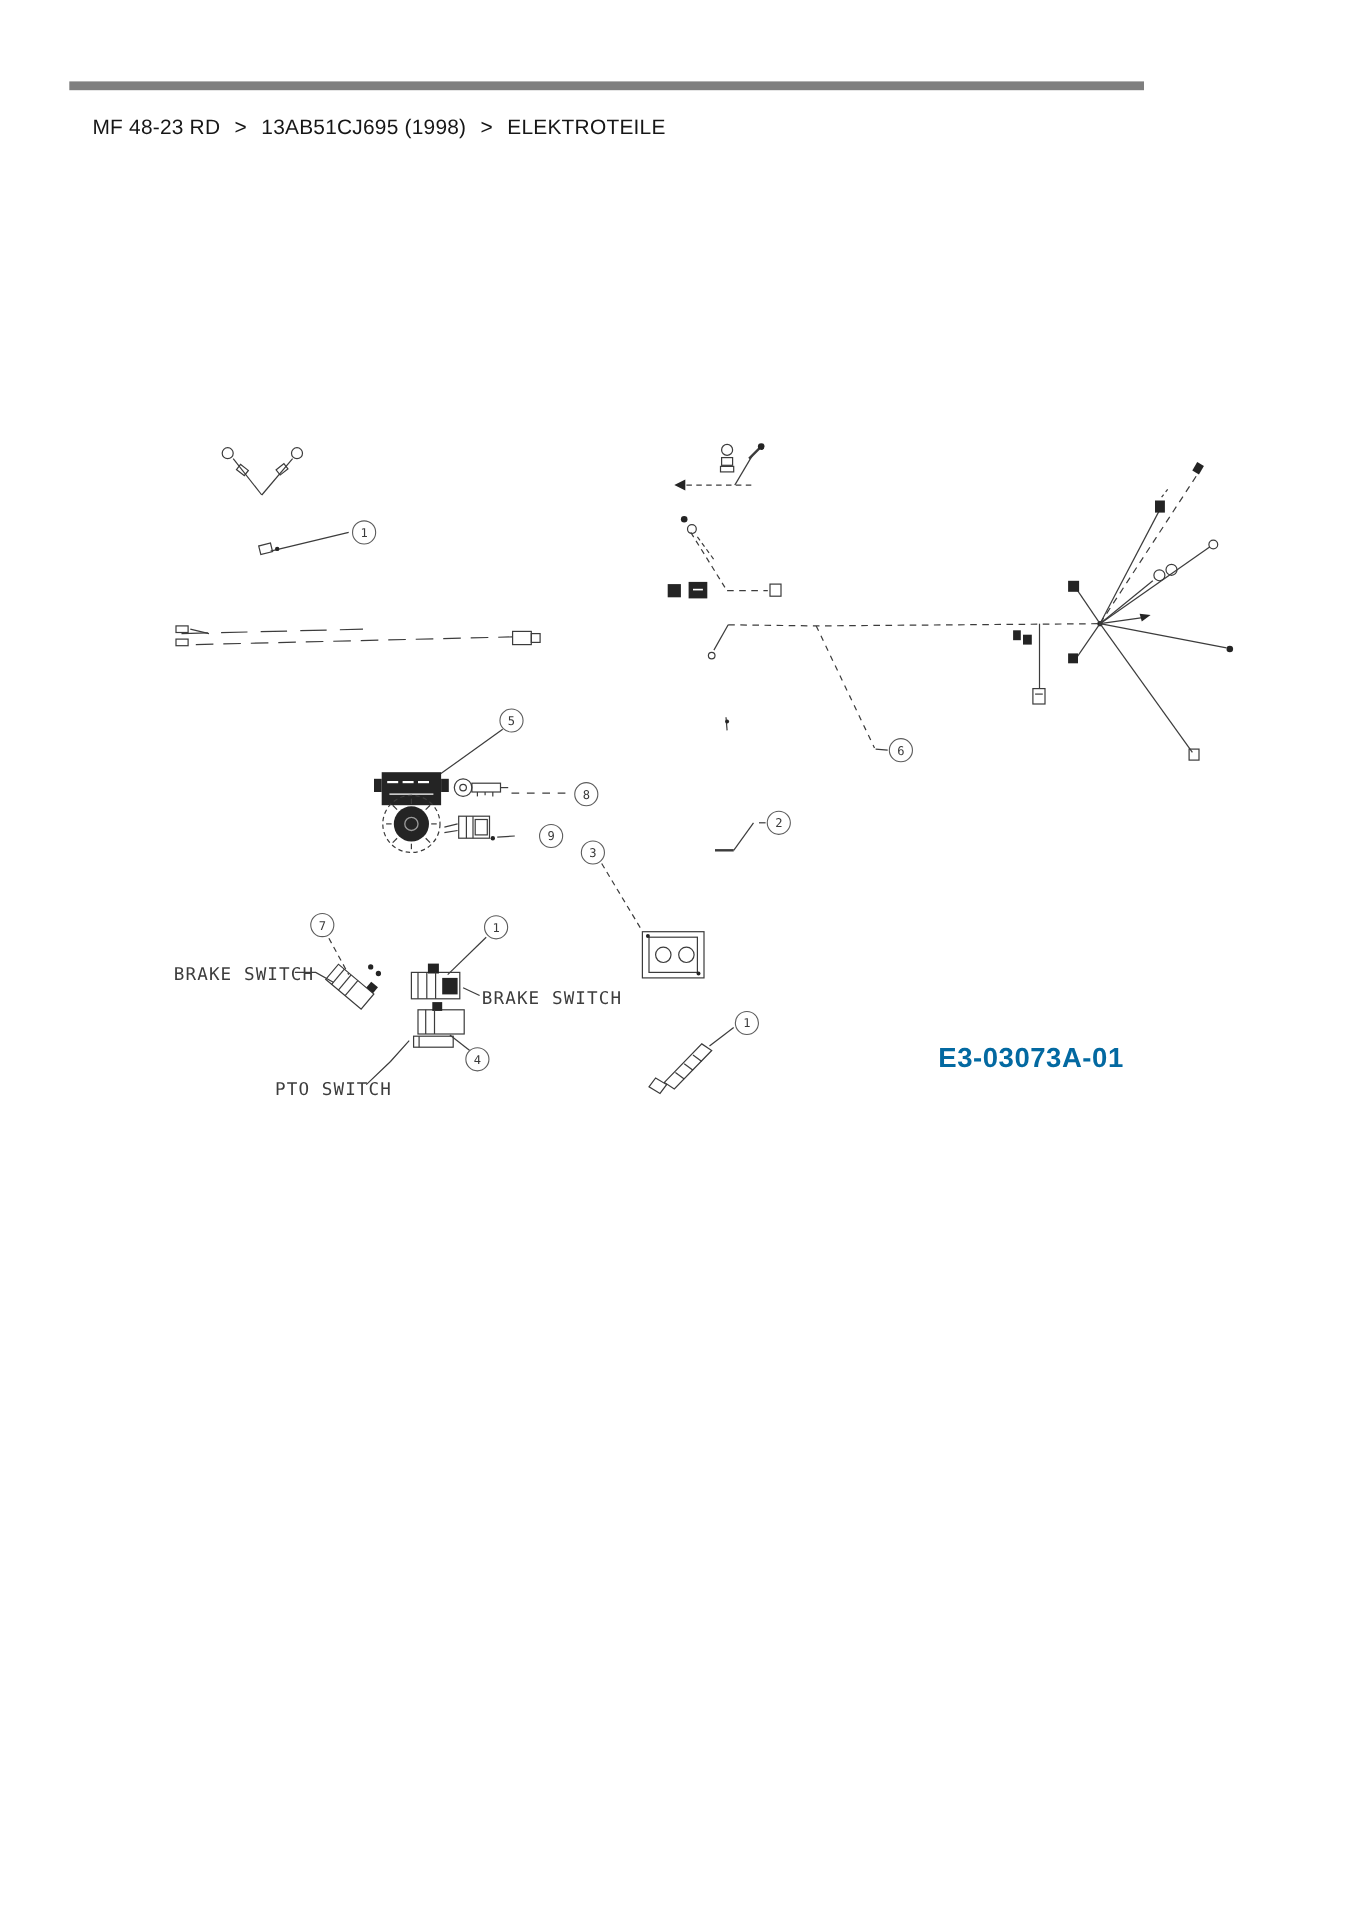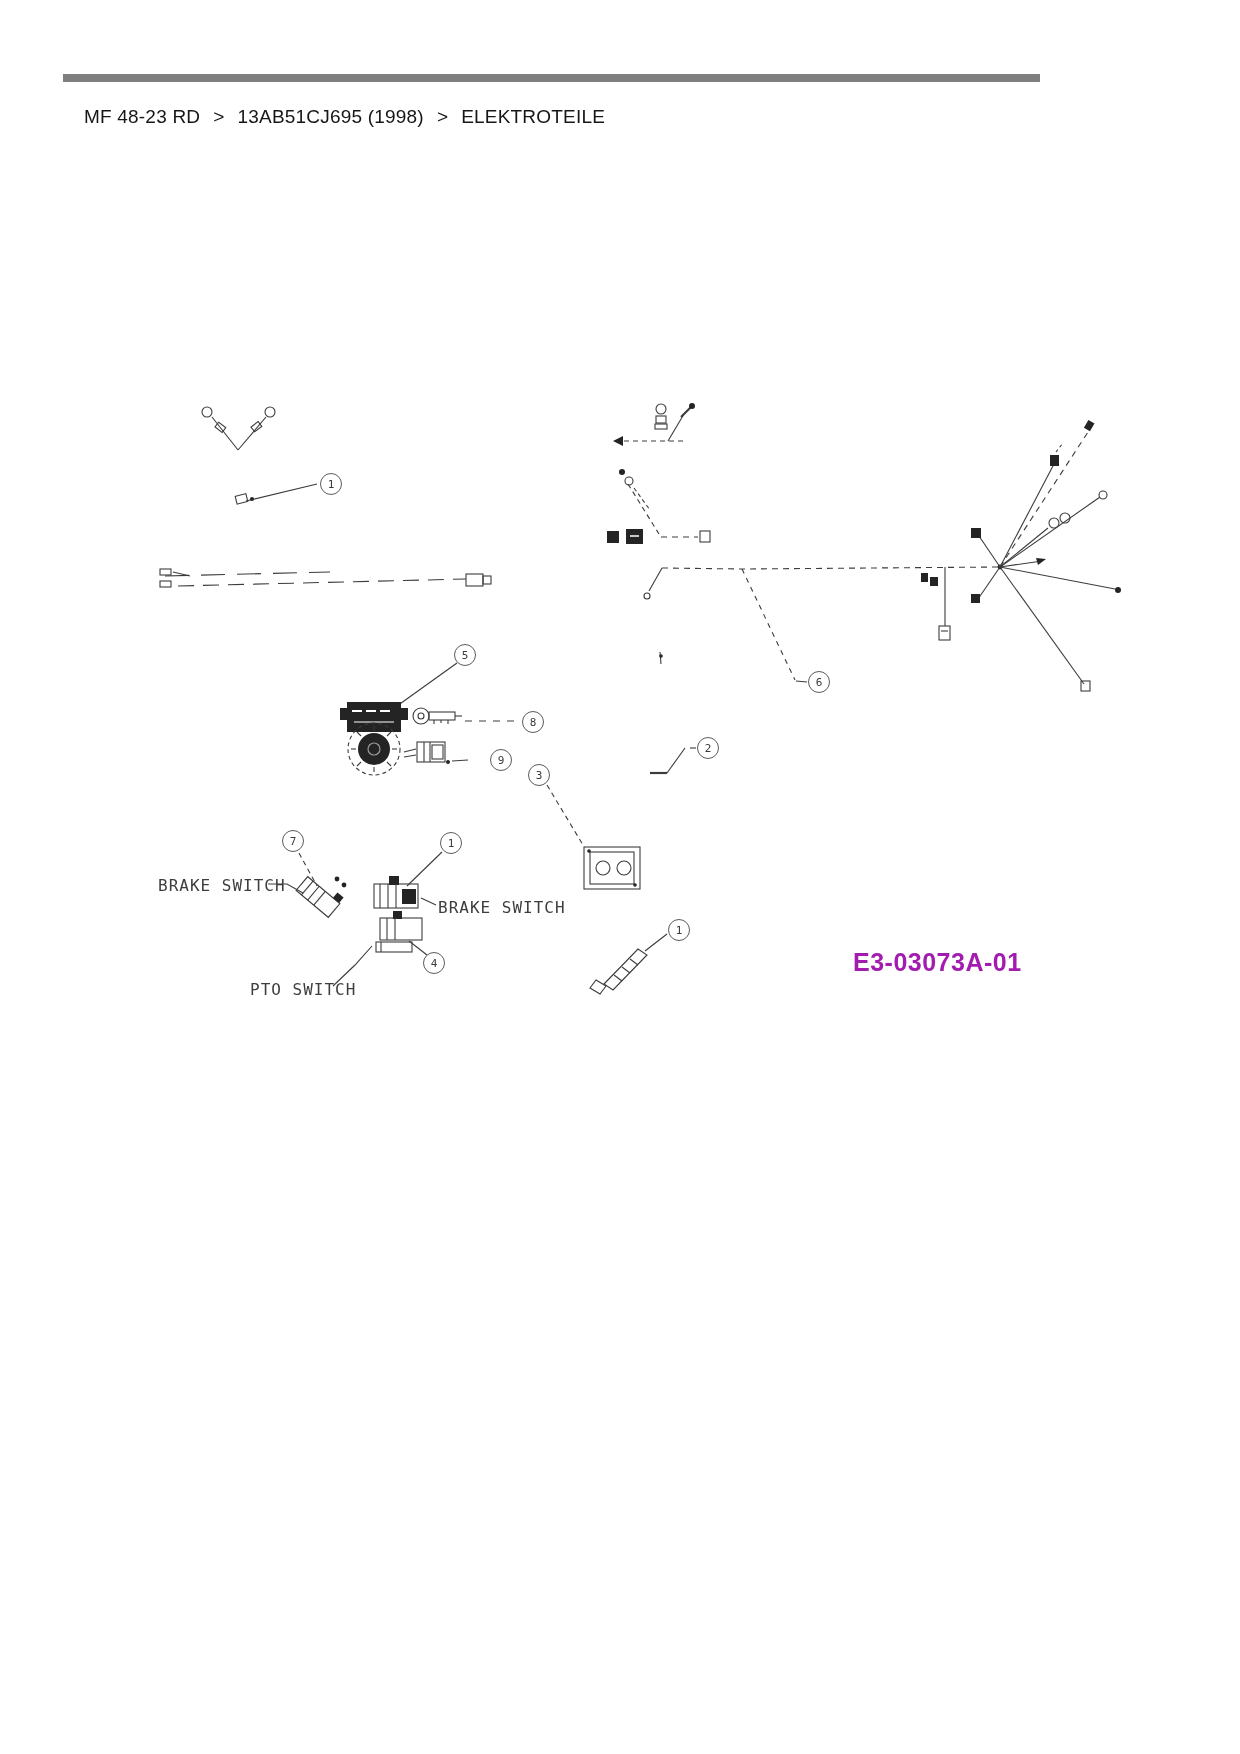--- a/index.html
+++ b/index.html
@@ -18,21 +18,21 @@
     font-size:16px;letter-spacing:1px;color:#3d3d3d;white-space:nowrap;
   }
   .callout{
     position:absolute;width:22px;height:22px;border:1.4px solid #5c5c5c;border-radius:50%;
     display:flex;align-items:center;justify-content:center;
     font-family:"DejaVu Sans Mono", monospace;font-size:11px;color:#3a3a3a;
     background:rgba(255,255,255,0.6);box-sizing:border-box;
   }
   .diagram-code{
     position:absolute;left:853px;top:948px;font-size:25px;font-weight:700;
-    letter-spacing:0.5px;color:#a21caf;font-family:"Liberation Sans", sans-serif;
+    letter-spacing:0.5px;color:#0369a1;font-family:"Liberation Sans", sans-serif;
   }
   svg.drawing{position:absolute;left:0;top:0;}
   .ink{stroke:#3c3c3c;fill:none;stroke-width:1.1;}
   .ink-thick{stroke:#3c3c3c;fill:none;stroke-width:2.2;}
   .ink-fill{fill:#242424;stroke:none;}
 </style>
 </head>
 <body>
 
 <div class="top-rule"></div>

